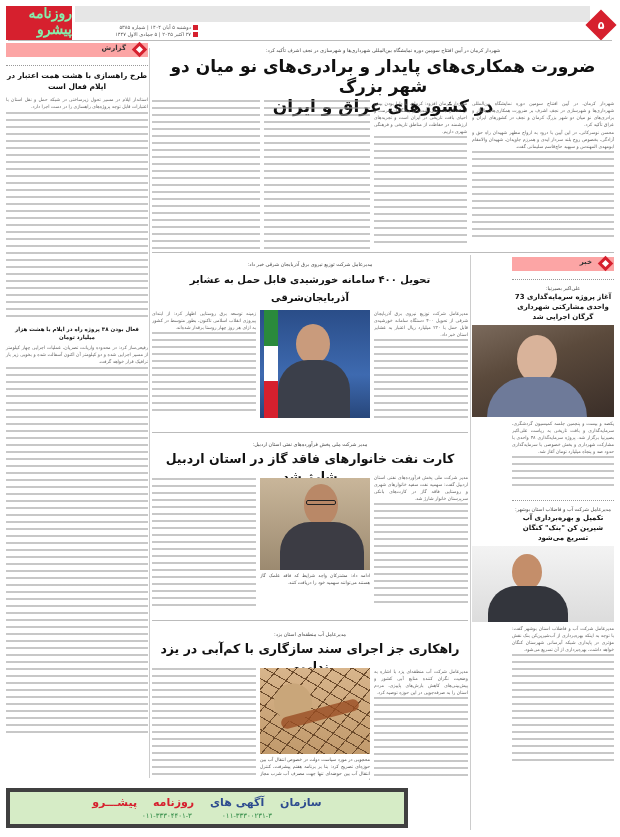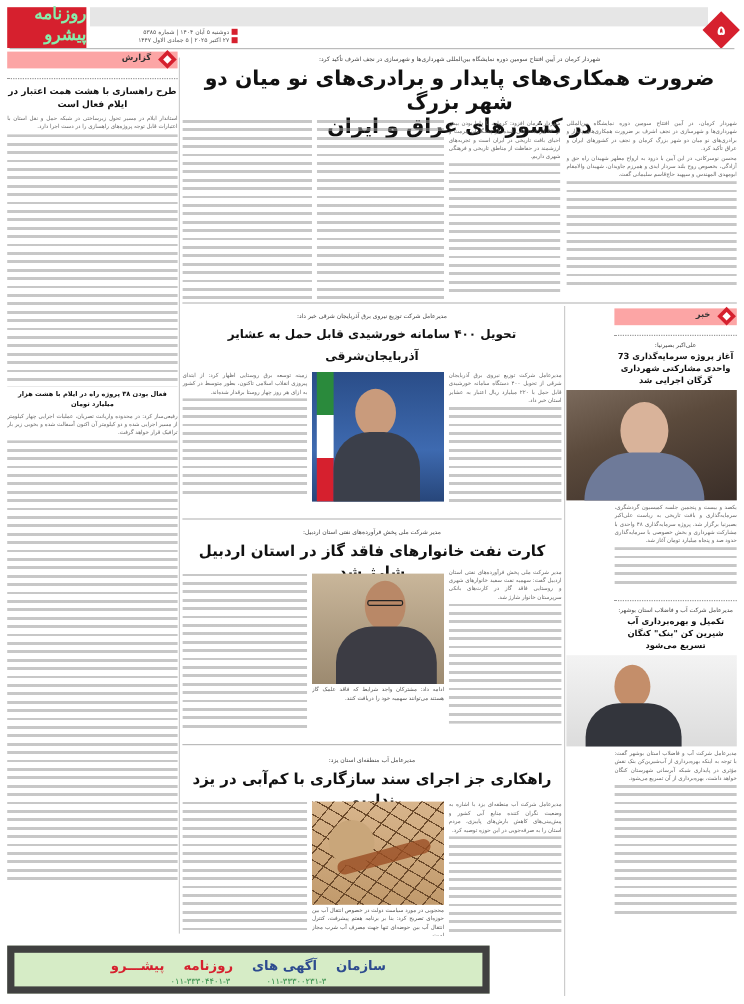--- a/index.html
+++ b/index.html
@@ -55,21 +55,21 @@
   .photo-earth { background:
       radial-gradient(circle at 30% 40%, #c9a67a 0 20%, transparent 21%),
       repeating-linear-gradient(30deg, transparent 0 10px, #6b4a2b 10px 11px),
       repeating-linear-gradient(-50deg, transparent 0 13px, #6b4a2b 13px 14px),
       linear-gradient(#d8b58c, #c19a6c); }
   .photo-earth .streak { position: absolute; left: 20px; top: 40px; width: 80px; height: 12px; background: #9a4e24; border-radius: 6px; transform: rotate(-15deg); opacity: .8; }
 
   .caption { position: absolute; font-size: 4.6px; line-height: 7px; color: #555; text-align: justify; }
 
   
-  .ad { position: absolute; top: 788px; left: 6px; width: 402px; height: 40px; background: #d6ecc6; border: 6px solid #404040; text-align: center; }
+  .ad { position: absolute; top: 788px; left: 6px; width: 402px; height: 40px; background: #d6ecc6; border: 4px solid #404040; text-align: center; }
   .ad .row1 { margin-top: 4px; font-size: 11px; font-weight: bold; }
   .ad .org { color: #2d4b8f; margin: 0 6px; }
   .ad .paper { color: #d6202e; margin: 0 6px; }
   .ad .row2 { font-size: 7px; color: #2f8a45; margin-top: 3px; letter-spacing: 1px; direction: ltr; }
   .ad .row2 span { margin: 0 14px; font-family: Liberation Serif, serif; }
 </style>
 </head>
 <body>
 
 <div class="masthead">

